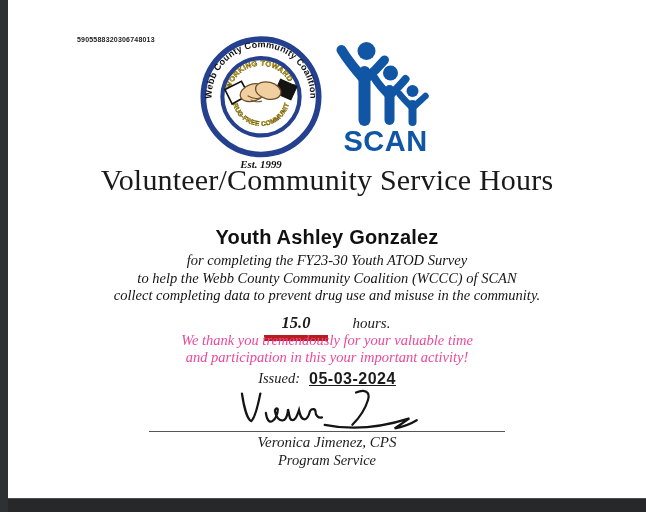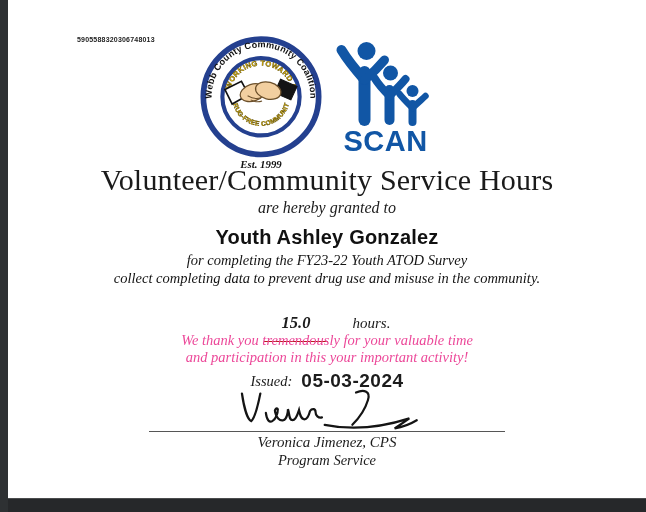--- a/index.html
+++ b/index.html
@@ -35,29 +35,30 @@
   .title { top: 163px; font-size: 30px; letter-spacing: 0.2px; color: #1a1a1a; }
   .subtitle { top: 199px; font-size: 16px; font-style: italic; }
   .recipient {
     top: 226px; font-family: "Liberation Sans", sans-serif;
     font-size: 20px; font-weight: bold; color: #111; letter-spacing: 0.2px;
   }
   .body-lines { top: 252px; font-size: 14.5px; font-style: italic; line-height: 17.5px; color: #141414; }
   .hours-row { top: 313px; font-size: 15px; font-style: italic; }
   .hours-value {
     display: inline-block; font-weight: bold; font-size: 16.5px; font-style: italic;
-    padding: 0 18px 8px 18px; border-bottom: 1px solid #b91c1c;
+    padding: 0 18px 2px 18px; border-bottom: 6px solid #b91c1c;
   }
   .hours-label { margin-left: 24px; }
   .thanks-lines { top: 332px; font-size: 14.5px; font-style: italic; line-height: 17px; color: #ec4899; }
   .issued-row { top: 370px; font-size: 14.5px; font-style: italic; }
   .issued-date {
     font-family: "Liberation Sans", sans-serif; font-style: normal;
-    font-weight: bold; font-size: 19px; letter-spacing: 0.5px; margin-left: 9px;
+    font-weight: bold; font-size: 16px; letter-spacing: 0.5px; margin-left: 9px;
     vertical-align: -1px;
+    text-decoration: underline;
   }
   .signature-wrap { top: 388px; height: 46px; }
   .sig-line {
     position: absolute; left: 50%; top: 431px; width: 356px; margin-left: -178px;
     border-top: 1.5px solid #565656;
   }
   .sig-name { top: 434px; font-size: 15px; font-style: italic; }
   .sig-title { top: 452px; font-size: 14.5px; font-style: italic; }
 </style>
 </head>
@@ -115,25 +116,25 @@
           <circle cx="79" cy="53" r="6" stroke="none"></circle>
           <path d="M79,66 L79,84" stroke-width="8" fill="none"></path>
           <path d="M79,70 C74,65 69,60 66,56" stroke-width="6.5" fill="none"></path>
           <path d="M79,70 C84,65 89,61 92,58" stroke-width="6.5" fill="none"></path>
         </g>
         <text x="52" y="113" text-anchor="middle" font-family="Liberation Sans, sans-serif" font-weight="bold" font-size="29" letter-spacing="0.5" fill="#1156a5">SCAN</text>
       </svg>
     </div>
 
     <div class="centered title">Volunteer/Community Service Hours</div>
-    <div class="centered subtitle">are hereby granted to</div>
     <div class="centered recipient">Youth Ashley Gonzalez</div>
 
     <div class="centered body-lines">
-      <div>for completing the FY23-22 Youth ATOD Survey</div>
+      <div>for completing the FY23-30 Youth ATOD Survey</div>
+      <div>to help the Webb County Community Coalition (WCCC) of SCAN</div>
       <div>collect completing data to prevent drug use and misuse in the community.</div>
     </div>
 
     <div class="centered hours-row">
       <span class="hours-value">15.0</span><span class="hours-label">hours.</span>
     </div>
 
     <div class="centered thanks-lines">
       <div>We thank you tremendously for your valuable time</div>
       <div>and participation in this your important activity!</div>

